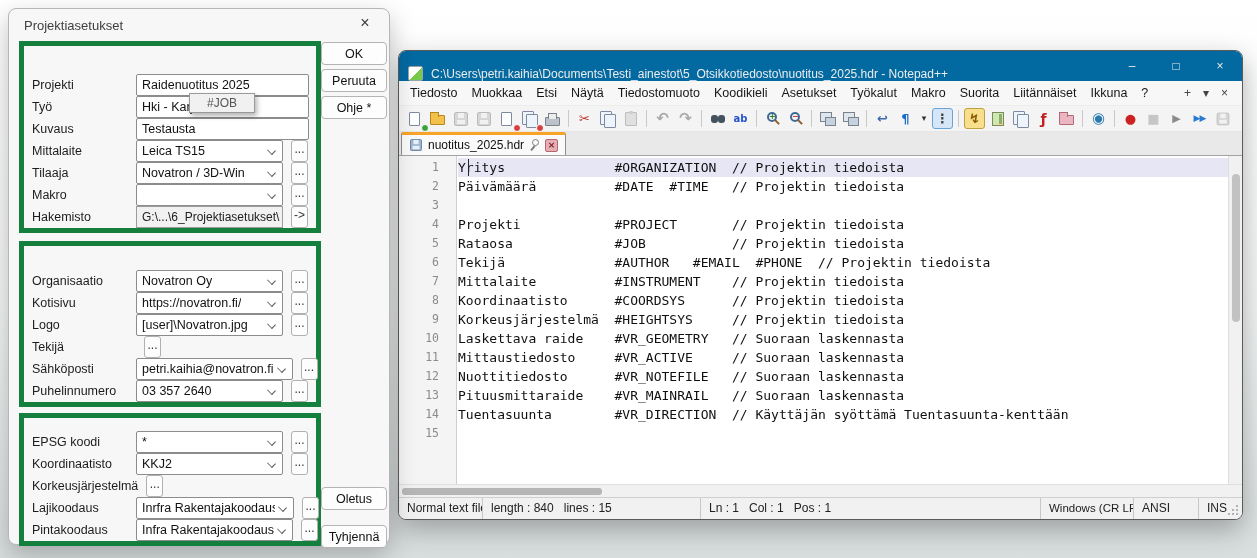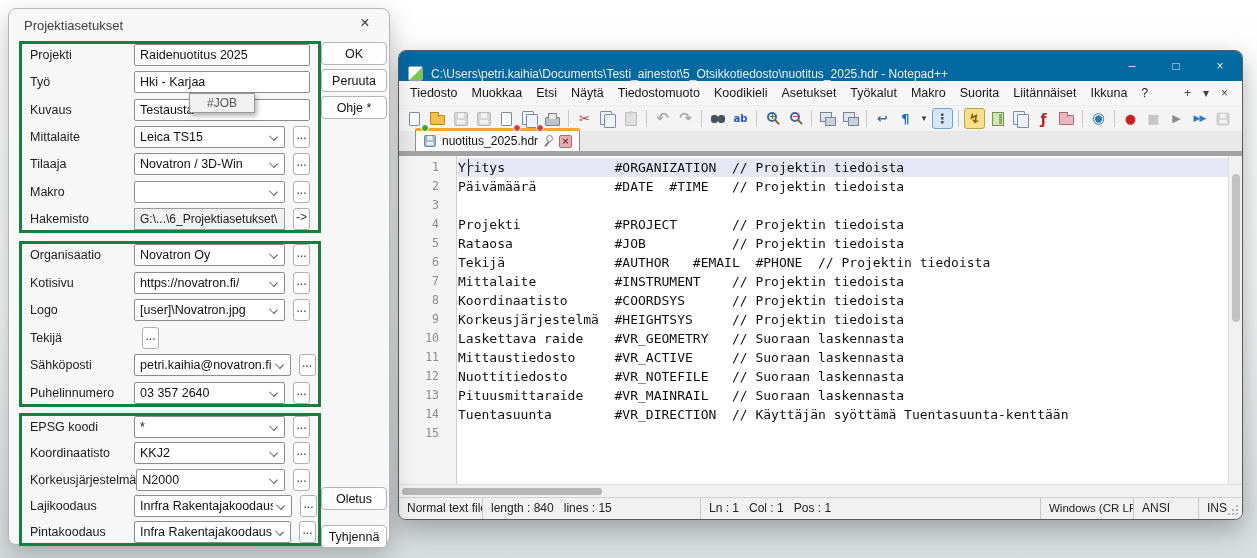--- a/index.html
+++ b/index.html
@@ -45,21 +45,21 @@
   .shp-mag::after{content:"";position:absolute;width:2px;height:6px;background:#8a5a2a;bottom:-5px;right:-3px;transform:rotate(-45deg)}
   .shp-mag.plus::before,.shp-mag.minus::before{position:absolute;font:bold 8px/6px "DejaVu Sans",sans-serif;top:0;left:0.5px}
   .shp-mag.plus::before{content:"+";color:#2a7a2a}
   .shp-mag.minus::before{content:"−";color:#c03030}
   .shp-sync{width:12px;height:10px;border:1px solid #7a828c;background:#dfe6ee;position:relative;margin:-3px 4px 0 0}
   .shp-sync::after{content:"";position:absolute;right:-5px;bottom:-5px;width:9px;height:7px;border:1px solid #7a828c;background:#c6d2e0}
   .shp-map{width:12px;height:14px;border:1px solid #7a8a5a;background:linear-gradient(135deg,#cde8b0 60%,#ead9a2 60%);position:relative}
   .shp-map::after{content:"";position:absolute;top:1px;right:1px;bottom:1px;width:3px;background:#87b06a}
   .g{font-size:13px;line-height:1}
   
-  .npp-tabs{height:24px;flex:0 0 24px;background:#e9e9e9;border-bottom:5px solid #a3a3a3;display:flex;align-items:flex-end;padding-left:16px}
+  .npp-tabs{height:24px;flex:0 0 24px;background:#e9e9e9;border-bottom:1px solid #a3a3a3;display:flex;align-items:flex-end;padding-left:2px}
   .tab{height:23px;display:flex;align-items:center;gap:5px;padding:0 7px;background:#fafafa;border:1px solid #8f8f8f;border-bottom:none;border-top:3px solid #f7a428;border-radius:2px 2px 0 0}
   .tab-save-icon{transform:scale(.85)}
   .tab-label{font-size:12px;color:#111;white-space:nowrap}
   .pin{width:11px;height:12px;position:relative;opacity:.75}
   .pin::before{content:"";position:absolute;width:5px;height:5px;border:1.5px solid #555;border-radius:50%;top:0;right:1px}
   .pin::after{content:"";position:absolute;width:1.5px;height:6px;background:#555;bottom:0;left:3px;transform:rotate(40deg)}
   .tab-close{width:13px;height:13px;background:#e5aeb4;border:1px solid #b9656e;border-radius:2px;color:#7e2229;font:bold 9px/11px "DejaVu Sans",sans-serif;text-align:center}
   
   .npp-editor{position:relative;flex:1 1 auto;background:#fff;overflow:hidden}
   .gutter{position:absolute;left:0;top:0;bottom:0;width:58px;background:#f4f4f4;border-right:1px solid #cfcfcf}
@@ -77,21 +77,21 @@
   .npp-status{height:22px;flex:0 0 22px;background:#f1f1f1;border-top:1px solid #cfcfcf;display:flex;font-size:12px;color:#222}
   .ss{padding:0 8px;line-height:21px;border-right:1px solid #c8c8c8;white-space:pre;overflow:hidden}
   .s1{flex:0 0 84px}.s2{flex:0 0 218px}.s3{flex:0 0 340px}.s4{flex:0 0 93px;font-size:11.5px}.s5{flex:0 0 65px}.s6{flex:1 1 auto;border-right:none;position:relative}
   .grip{position:absolute;right:4px;bottom:4px;width:2px;height:2px;background:#b2b2b2;
         box-shadow:0 -4px #b2b2b2,0 -8px #b2b2b2,-4px 0 #b2b2b2,-4px -4px #b2b2b2,-8px 0 #b2b2b2}
 
   
   .dlg{position:absolute;left:8px;top:8px;width:382px;height:537px;background:#f7f7f7;border:1px solid #b6b6b6;border-radius:8px;box-shadow:0 10px 26px rgba(0,0,0,.25)}
   .dlg-title{position:absolute;left:15px;top:9px;font-size:13px;color:#404040}
   .dlg-close{position:absolute;right:14px;top:5px;font-size:16px;color:#3c3c3c;width:20px;text-align:center}
-  .grp{position:absolute;left:10px;width:302px;border:3px solid #15803d;display:flex;flex-direction:column;justify-content:space-between}
+  .grp{position:absolute;left:10px;width:302px;border:5px solid #15803d;display:flex;flex-direction:column;justify-content:flex-end}
   .grp1{top:32px;height:192px}.grp2{top:232px;height:166px}.grp3{top:404px;height:133px}
   .frow{display:flex;align-items:center;padding:0 8px;height:22px}
   .lbl{flex:0 0 104px;font-size:12.5px;color:#1c1c1c;white-space:nowrap}
   .txt{width:188px;height:22px;border:1px solid #8c8c8c;border-radius:2px;background:#fff;font:12.5px "Liberation Sans",sans-serif;padding:0 5px;color:#111}
   .combo{width:158px;height:22px;border:1px solid #8c8c8c;border-radius:2px;background:#fff;display:flex;align-items:center;padding:0 18px 0 5px;position:relative;font-size:12.5px;color:#111}
   .combo .cv{white-space:nowrap;overflow:hidden}
   .chev{position:absolute;right:7px;top:6px;width:7px;height:7px;border-right:1.4px solid #555;border-bottom:1.4px solid #555;transform:rotate(45deg) scaleY(.8)}
   .dots{width:17px;height:22px;margin-left:8px;border:1px solid #b0b0b0;border-radius:3px;background:#fdfdfd;font:12px "Liberation Sans",sans-serif;color:#333;text-align:center;line-height:16px;flex:0 0 17px}
   .pathbox{width:158px;height:22px;border:1px solid #9c9c9c;background:#f1f1f1;font-size:12px;color:#222;display:flex;align-items:center;padding:0 5px;white-space:nowrap;overflow:hidden}
   .btn{position:absolute;left:312px;width:66px;height:23px;border:1px solid #b4b4b4;border-radius:4px;background:#fdfdfd;font:12.5px "Liberation Sans",sans-serif;color:#111;display:flex;align-items:center;justify-content:center}
@@ -390,24 +390,20 @@
       <div class="frow">
         <span class="lbl">Koordinaatisto</span>
         <span class="combo">
             <span class="cv">KKJ2</span>
             <span class="chev"></span>
           </span>
         <span class="dots">...</span>
       </div>
       <div class="frow">
         <span class="lbl">Korkeusjärjestelmä</span>
-        <span class="combo">
-            <span class="cv">N2000</span>
-            <span class="chev"></span>
-          </span>
         <span class="dots">...</span>
       </div>
       <div class="frow">
         <span class="lbl">Lajikoodaus</span>
         <span class="combo">
             <span class="cv">Inrfra Rakentajakoodaus</span>
             <span class="chev"></span>
           </span>
         <span class="dots">...</span>
       </div>

